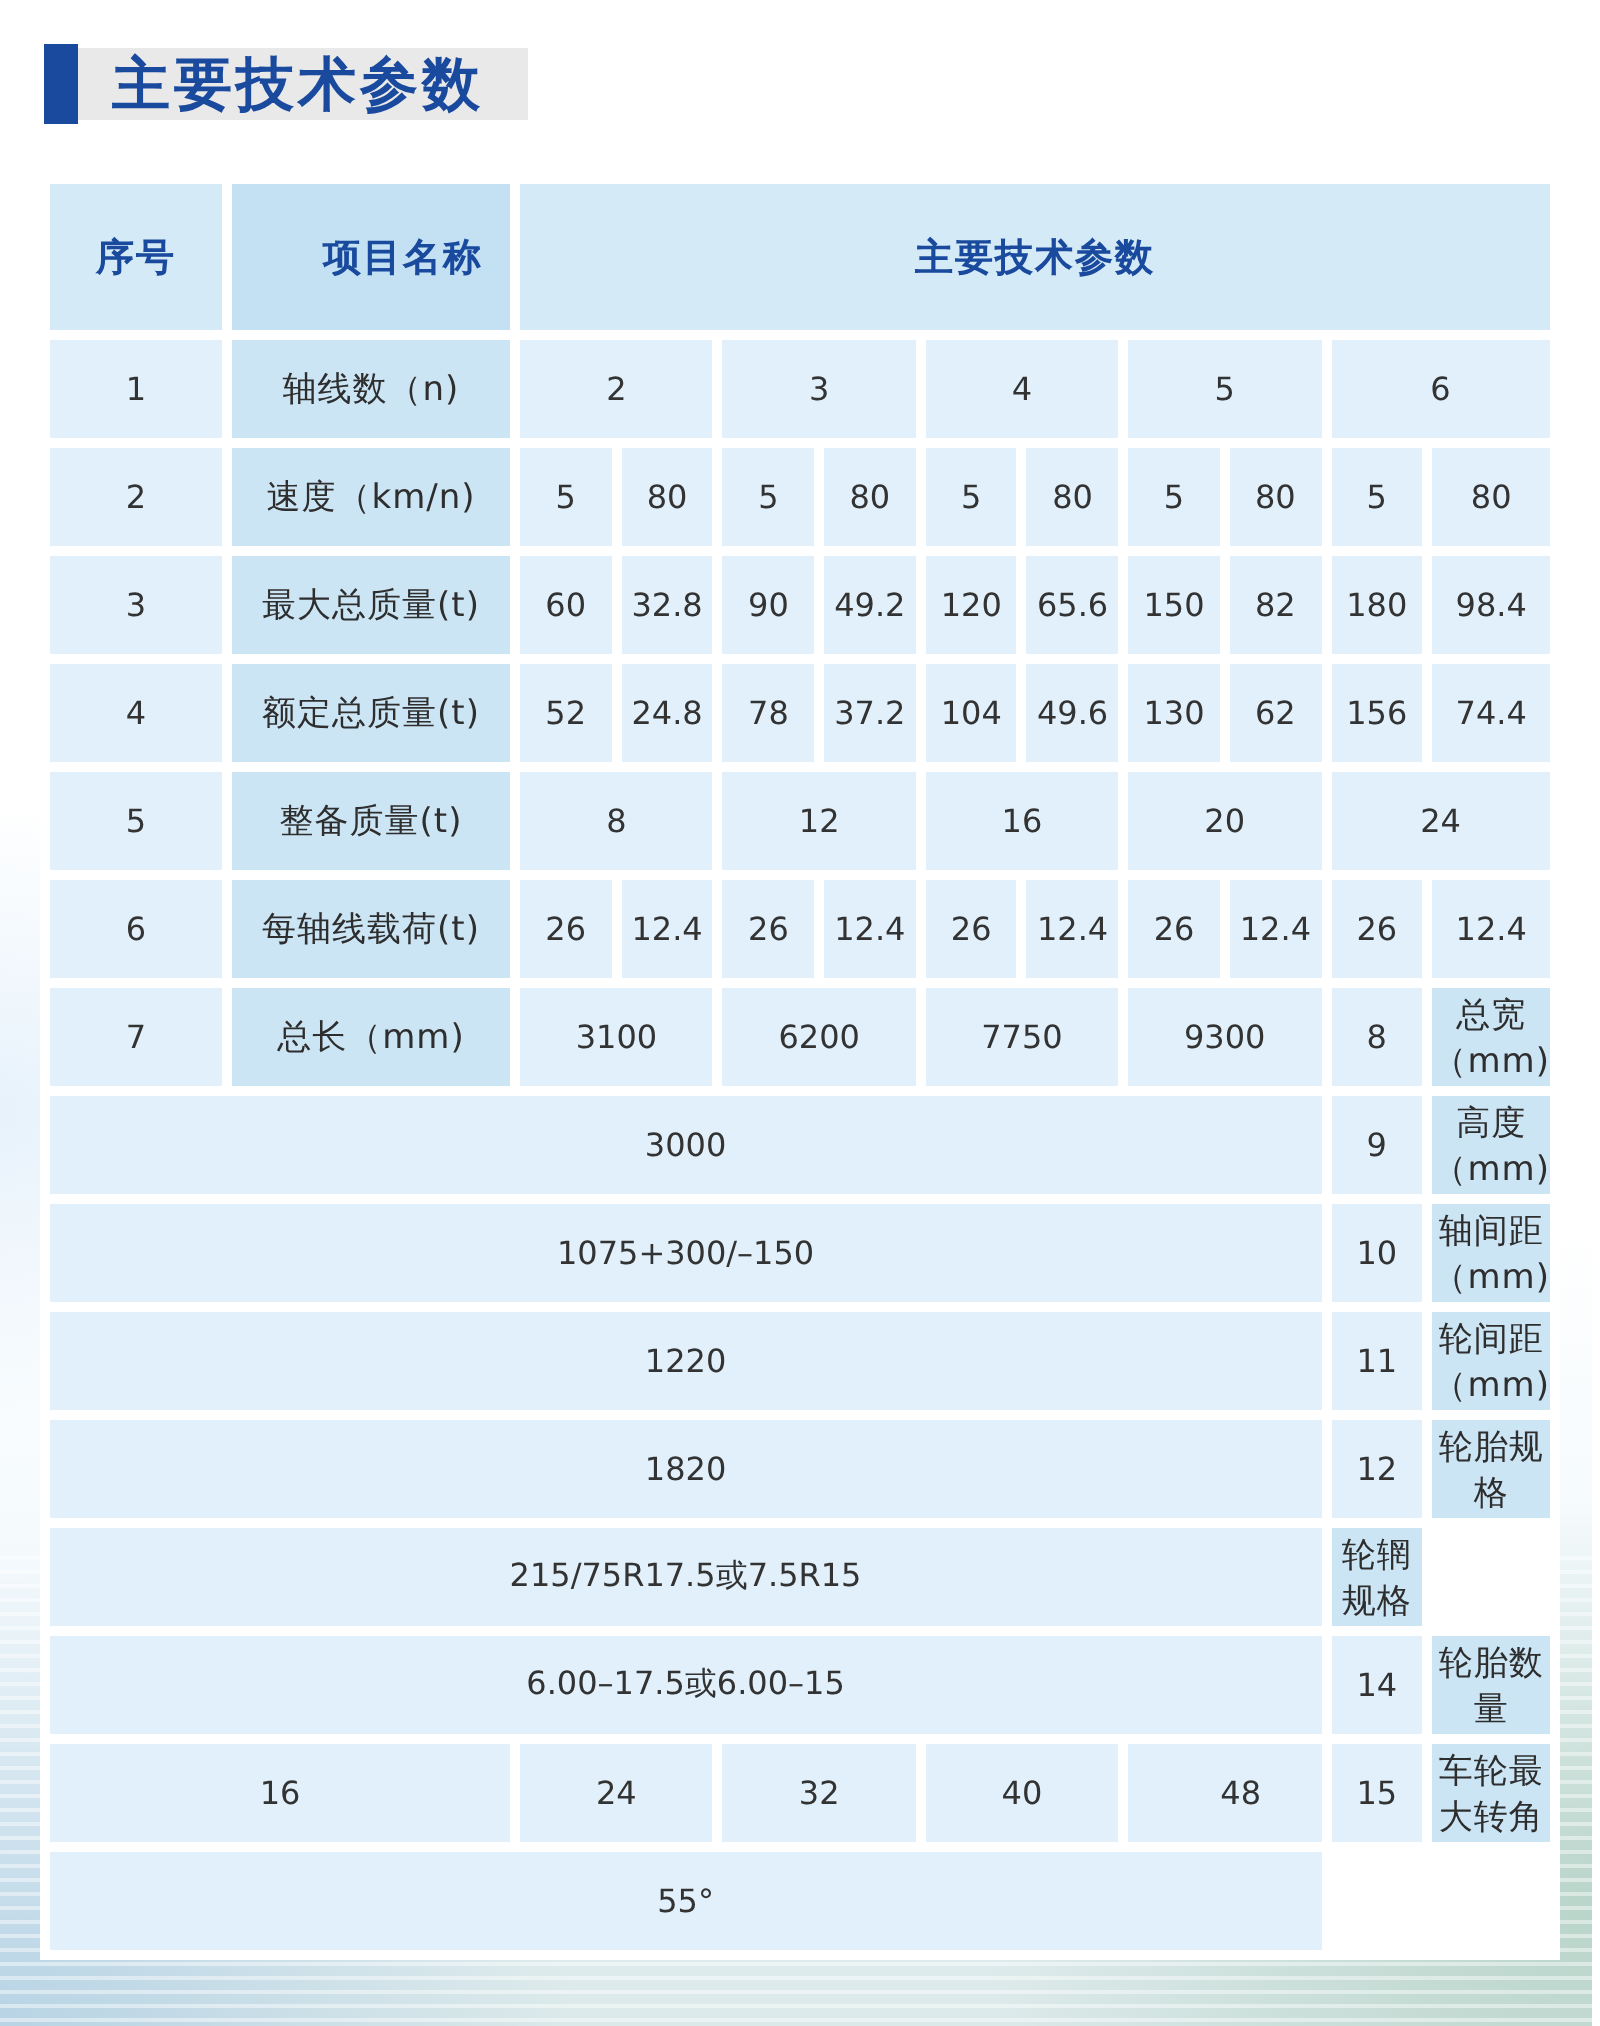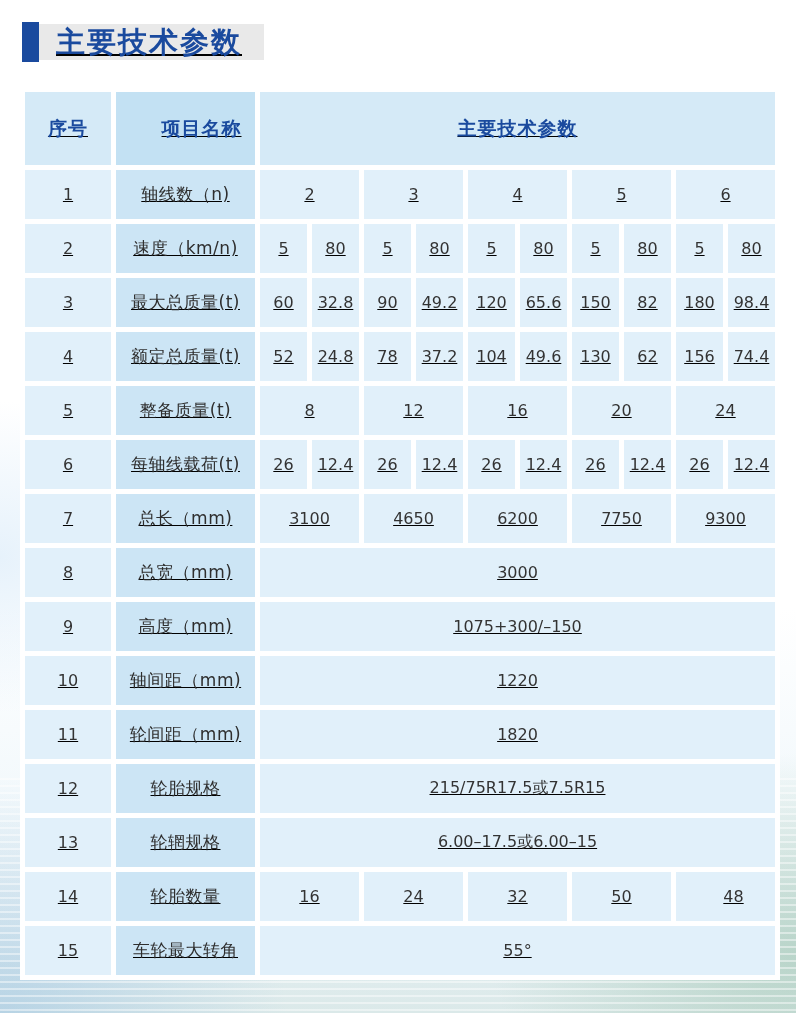--- a/index.html
+++ b/index.html
@@ -11,21 +11,20 @@
   }
   .page {
     position: relative;
     width: 796px; height: 1013px;
     background:
       repeating-linear-gradient(180deg, rgba(255,255,255,0) 0 5px, rgba(255,255,255,0.45) 5px 7px) bottom / 100% 240px no-repeat,
       radial-gradient(ellipse 55% 28% at 100% 94%, rgba(158,196,176,0.60), rgba(158,196,176,0) 70%),
       radial-gradient(ellipse 50% 32% at 0% 100%, rgba(148,190,224,0.50), rgba(148,190,224,0) 72%),
       radial-gradient(ellipse 30% 22% at 0% 55%, rgba(190,220,245,0.38), rgba(190,220,245,0) 70%),
       linear-gradient(180deg, #ffffff 0%, #ffffff 60%, #f3f9fc 78%, #e4eff2 92%, #dbe9e9 100%);
-    text-decoration: underline;
   }
   
   .title-row {
     display: flex; align-items: center;
     padding: 22px 0 0 22px;
   }
   .title-accent {
     width: 17px; height: 40px;
     background: #1a4a9e;
     flex: 0 0 auto;
@@ -144,48 +143,46 @@
         <div class="cell val-cell">12.4</div>
         <div class="cell val-cell">26</div>
         <div class="cell val-cell">12.4</div>
         <div class="cell val-cell">26</div>
         <div class="cell val-cell">12.4</div>
         <div class="cell val-cell">26</div>
         <div class="cell val-cell">12.4</div>
         <div class="cell no-cell">7</div>
         <div class="cell name-cell">总长（mm)</div>
         <div class="cell val-cell" style="grid-column: span 2;">3100</div>
-        <div class="cell val-cell" style="grid-column: span 2;">4650</div>
         <div class="cell val-cell" style="grid-column: span 2;">6200</div>
         <div class="cell val-cell" style="grid-column: span 2;">7750</div>
         <div class="cell val-cell" style="grid-column: span 2;">9300</div>
         <div class="cell no-cell">8</div>
         <div class="cell name-cell">总宽（mm)</div>
         <div class="cell val-cell" style="grid-column: span 10;">3000</div>
         <div class="cell no-cell">9</div>
         <div class="cell name-cell">高度（mm)</div>
         <div class="cell val-cell" style="grid-column: span 10;">1075+300/–150</div>
         <div class="cell no-cell">10</div>
         <div class="cell name-cell">轴间距（mm)</div>
         <div class="cell val-cell" style="grid-column: span 10;">1220</div>
         <div class="cell no-cell">11</div>
         <div class="cell name-cell">轮间距（mm)</div>
         <div class="cell val-cell" style="grid-column: span 10;">1820</div>
         <div class="cell no-cell">12</div>
         <div class="cell name-cell">轮胎规格</div>
         <div class="cell val-cell" style="grid-column: span 10;">215/75R17.5或7.5R15</div>
-        <div class="cell no-cell">13</div>
         <div class="cell name-cell">轮辋规格</div>
         <div class="cell val-cell" style="grid-column: span 10;">6.00–17.5或6.00–15</div>
         <div class="cell no-cell">14</div>
         <div class="cell name-cell">轮胎数量</div>
         <div class="cell val-cell" style="grid-column: span 2;">16</div>
         <div class="cell val-cell" style="grid-column: span 2;">24</div>
         <div class="cell val-cell" style="grid-column: span 2;">32</div>
-        <div class="cell val-cell" style="grid-column: span 2;">50</div>
+        <div class="cell val-cell" style="grid-column: span 2;">40</div>
         <div class="cell val-cell" style="grid-column: span 2; padding-left: 16px;">48</div>
         <div class="cell no-cell">15</div>
         <div class="cell name-cell">车轮最大转角</div>
         <div class="cell val-cell" style="grid-column: span 10;">55°</div>
       </div>
   </div>
 
 </div>
 
 </body></html>

